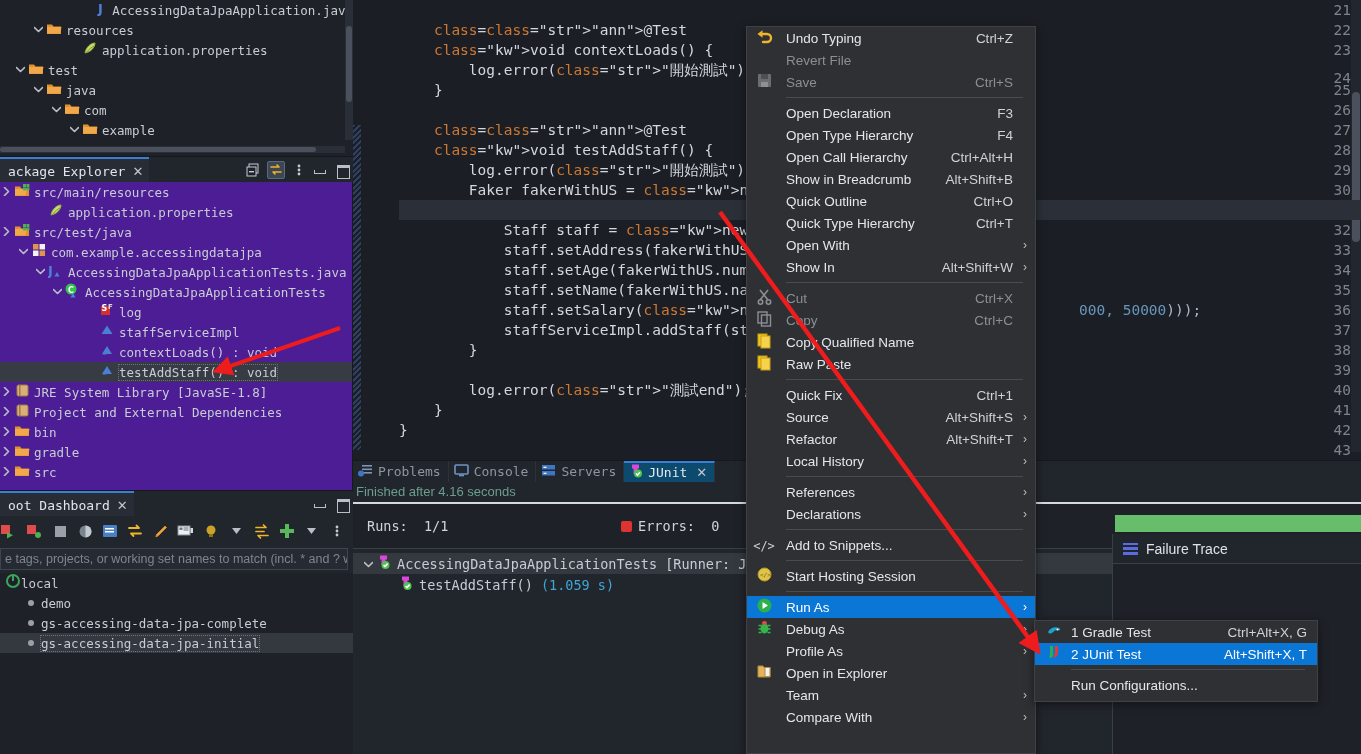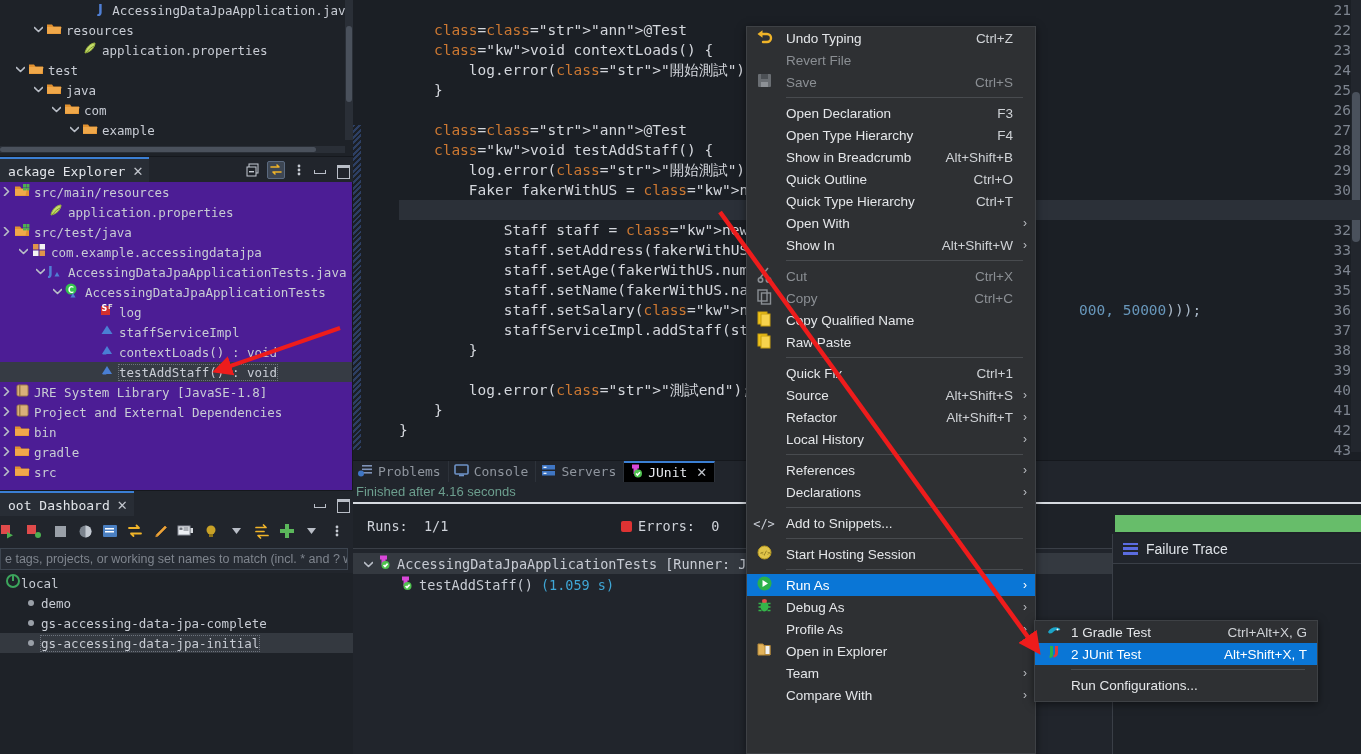--- a/index.html
+++ b/index.html
@@ -107,21 +107,21 @@
   .cls { color:#a9b7c6; }
   .editor-sb { position:absolute; right:0; top:0; width:10px; height:452px; background:#22262d; }
   .editor-sb i { position:absolute; left:1px; top:92px; width:8px; height:150px; background:#4a515c; border-radius:4px; }
   .changebar { position:absolute; left:0; width:8px; background:repeating-linear-gradient(135deg,#2d3f63 0 2px,#1b1f25 2px 4px); }
 
   
   #bottom { position:absolute; left:353px; top:460px; width:1008px; height:294px; background:#21252c; }
   .bt-tabbar { position:relative; height:22px; background:#21252c; border-top:1px solid #15181d; display:flex; align-items:stretch; }
   .bt-tab { display:flex; align-items:center; padding:0 7px 0 5px; gap:5px;
             font-family:"DejaVu Sans Mono",monospace; font-size:13px; color:#8f959e; border-right:1px solid #2d323a; }
-  .bt-tab.active { background:#000000; color:#e6e9ee; border-top:2px solid #3b7fd4; }
+  .bt-tab.active { background:#0c4a6e; color:#e6e9ee; border-top:2px solid #3b7fd4; }
   .bt-tab .xbtn { font-family:"Liberation Sans",sans-serif; color:#c2c6cd; margin-left:4px; }
   .finished { height:20px; line-height:20px; padding-left:3px; font-size:13px; color:#6c9e8e;
               font-family:"Liberation Sans",sans-serif; }
   .junit-sep { height:2px; background:#d6dae0; }
   .stat-row { height:44px; display:flex; align-items:center; position:relative; background:#1e2228; }
   .stat-row .runs { position:absolute; left:14px; font-family:"DejaVu Sans Mono",monospace; font-size:13.5px; color:#cfd3da; }
   .stat-row .errs { position:absolute; left:268px; font-family:"DejaVu Sans Mono",monospace; font-size:13.5px; color:#cfd3da; }
   .err-ico { display:inline-block; width:11px; height:11px; background:#d33; border-radius:2px; margin-right:6px;
              position:relative; top:1px; }
   .progbar { position:absolute; left:762px; top:11px; width:249px; height:17px; background:#67bd6a; }
@@ -594,21 +594,21 @@
           <div class="cl" style="top: 400px;">    }</div>
           <div class="cl" style="top: 420px;">}</div>
           <div class="cl" style="top: 440px;"></div>
           <div class="cl" style="top: 300px; left: 680px; color: rgb(104, 151, 187);"><span class="num">000</span>, <span class="num">50000</span><span class="cls">)));</span></div>
         </div>
     </div>
     <div id="editor-gutter-nums">
         <div class="ln" style="top: 0px;">21</div>
         <div class="ln" style="top: 20px;">22<span class="fold"></span></div>
         <div class="ln" style="top: 40px;">23</div>
-        <div class="ln" style="top: 60px;">24</div>
+        <div class="ln" style="top: 68px;">24</div>
         <div class="ln" style="top: 80px;">25</div>
         <div class="ln" style="top: 100px;">26</div>
         <div class="ln" style="top: 120px;">27<span class="fold"></span></div>
         <div class="ln" style="top: 140px;">28</div>
         <div class="ln" style="top: 160px;">29</div>
         <div class="ln" style="top: 180px;">30</div>
         <div class="ln" style="top: 200px;">31</div>
         <div class="ln" style="top: 220px; margin-left: 26px;">32</div>
         <div class="ln" style="top: 240px;">33</div>
         <div class="ln" style="top: 260px;">34</div>
@@ -750,20 +750,24 @@
         <div class="msep"></div>
         <div class="mi">
           <span class="mi-lbl">Open Declaration</span>
           <span class="mi-acc">F3</span>
         </div>
         <div class="mi">
           <span class="mi-lbl">Open Type Hierarchy</span>
           <span class="mi-acc">F4</span>
         </div>
         <div class="mi">
+          <span class="mi-lbl">Open Call Hierarchy</span>
+          <span class="mi-acc">Ctrl+Alt+H</span>
+        </div>
+        <div class="mi">
           <span class="mi-lbl">Show in Breadcrumb</span>
           <span class="mi-acc">Alt+Shift+B</span>
         </div>
         <div class="mi">
           <span class="mi-lbl">Quick Outline</span>
           <span class="mi-acc">Ctrl+O</span>
         </div>
         <div class="mi">
           <span class="mi-lbl">Quick Type Hierarchy</span>
           <span class="mi-acc">Ctrl+T</span>

